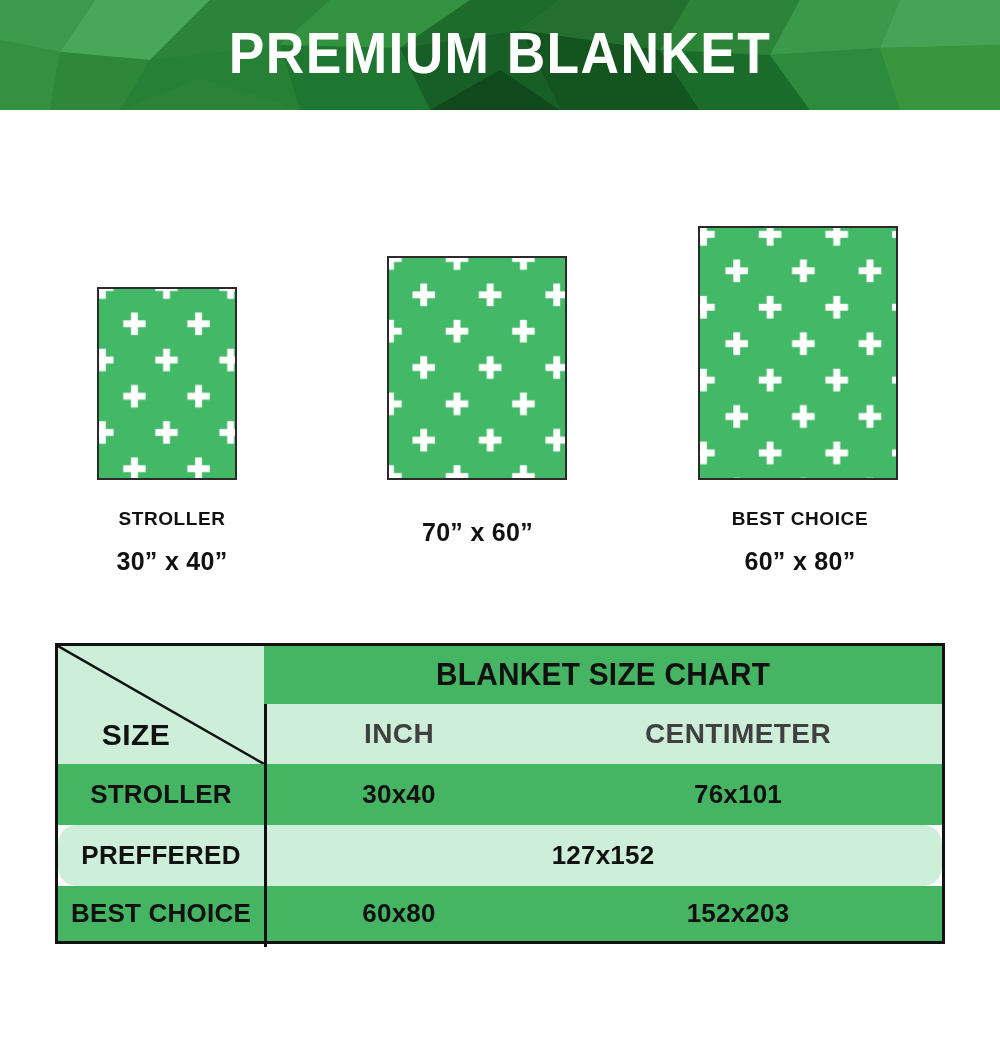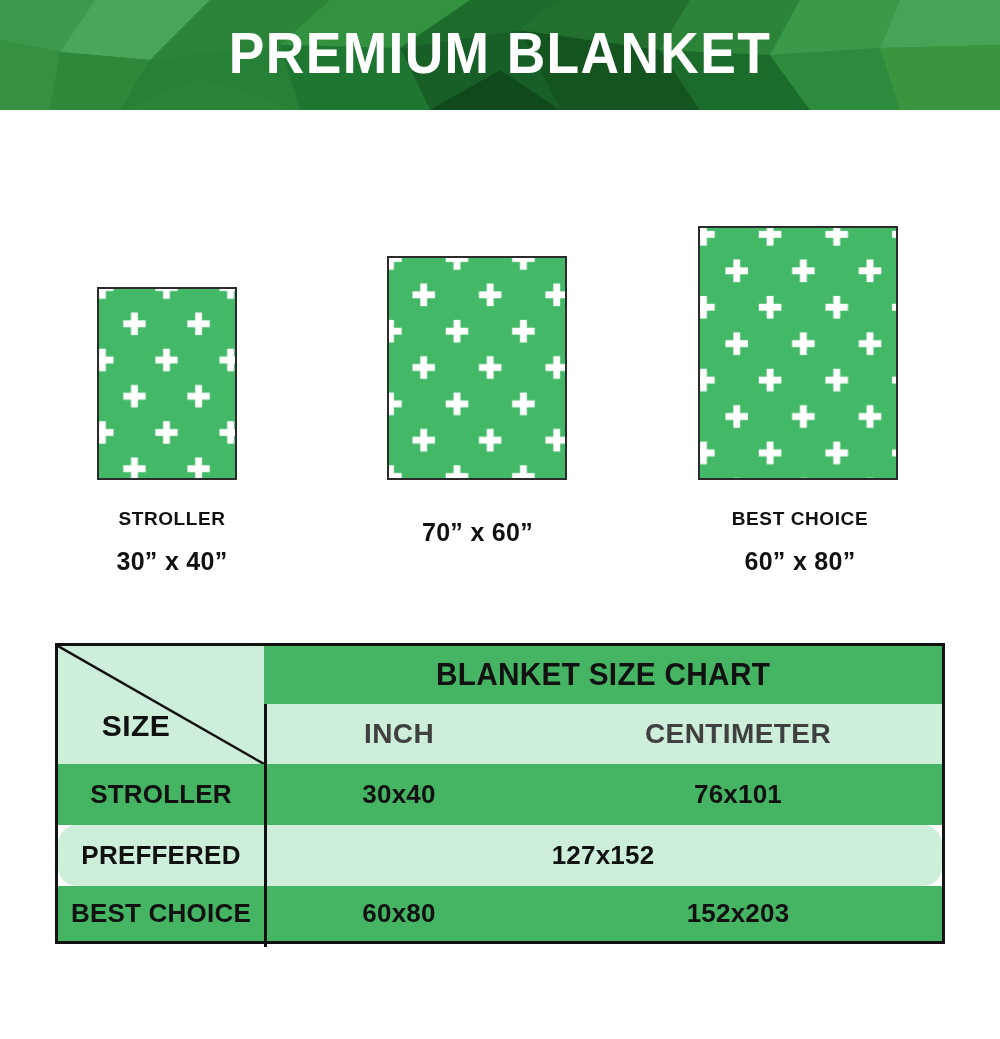--- a/index.html
+++ b/index.html
@@ -172,21 +172,21 @@
   .hdr-diagonal {
     position: absolute;
     left: 0; top: 0;
     width: 206px;
     height: 118px;
     display: block;
   }
   .hdr-size-text {
     position: absolute;
     left: 18px;
-    top: 63px;
+    top: 72px;
     width: 120px;
     text-align: center;
     font-size: 30px;
     font-weight: bold;
     color: #111111;
     letter-spacing: 0.5px;
   }
   .hdr-title-bar {
     position: absolute;
     left: 206px; top: 0;

